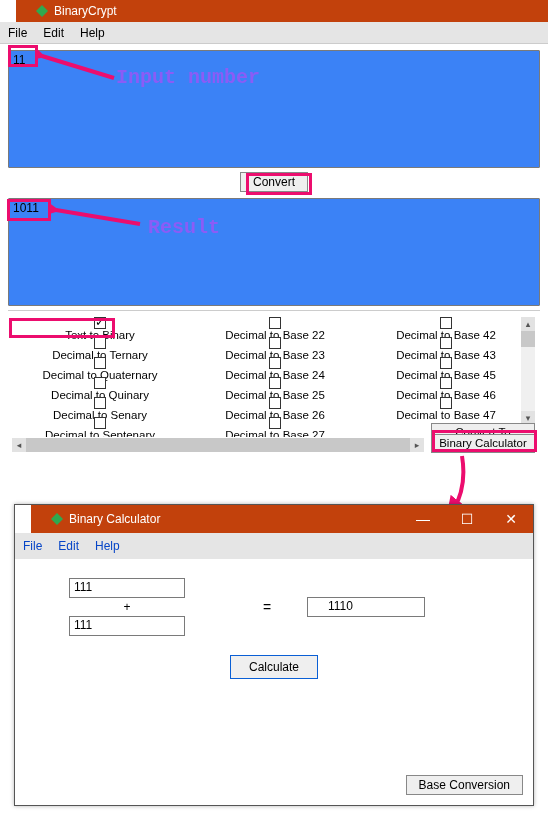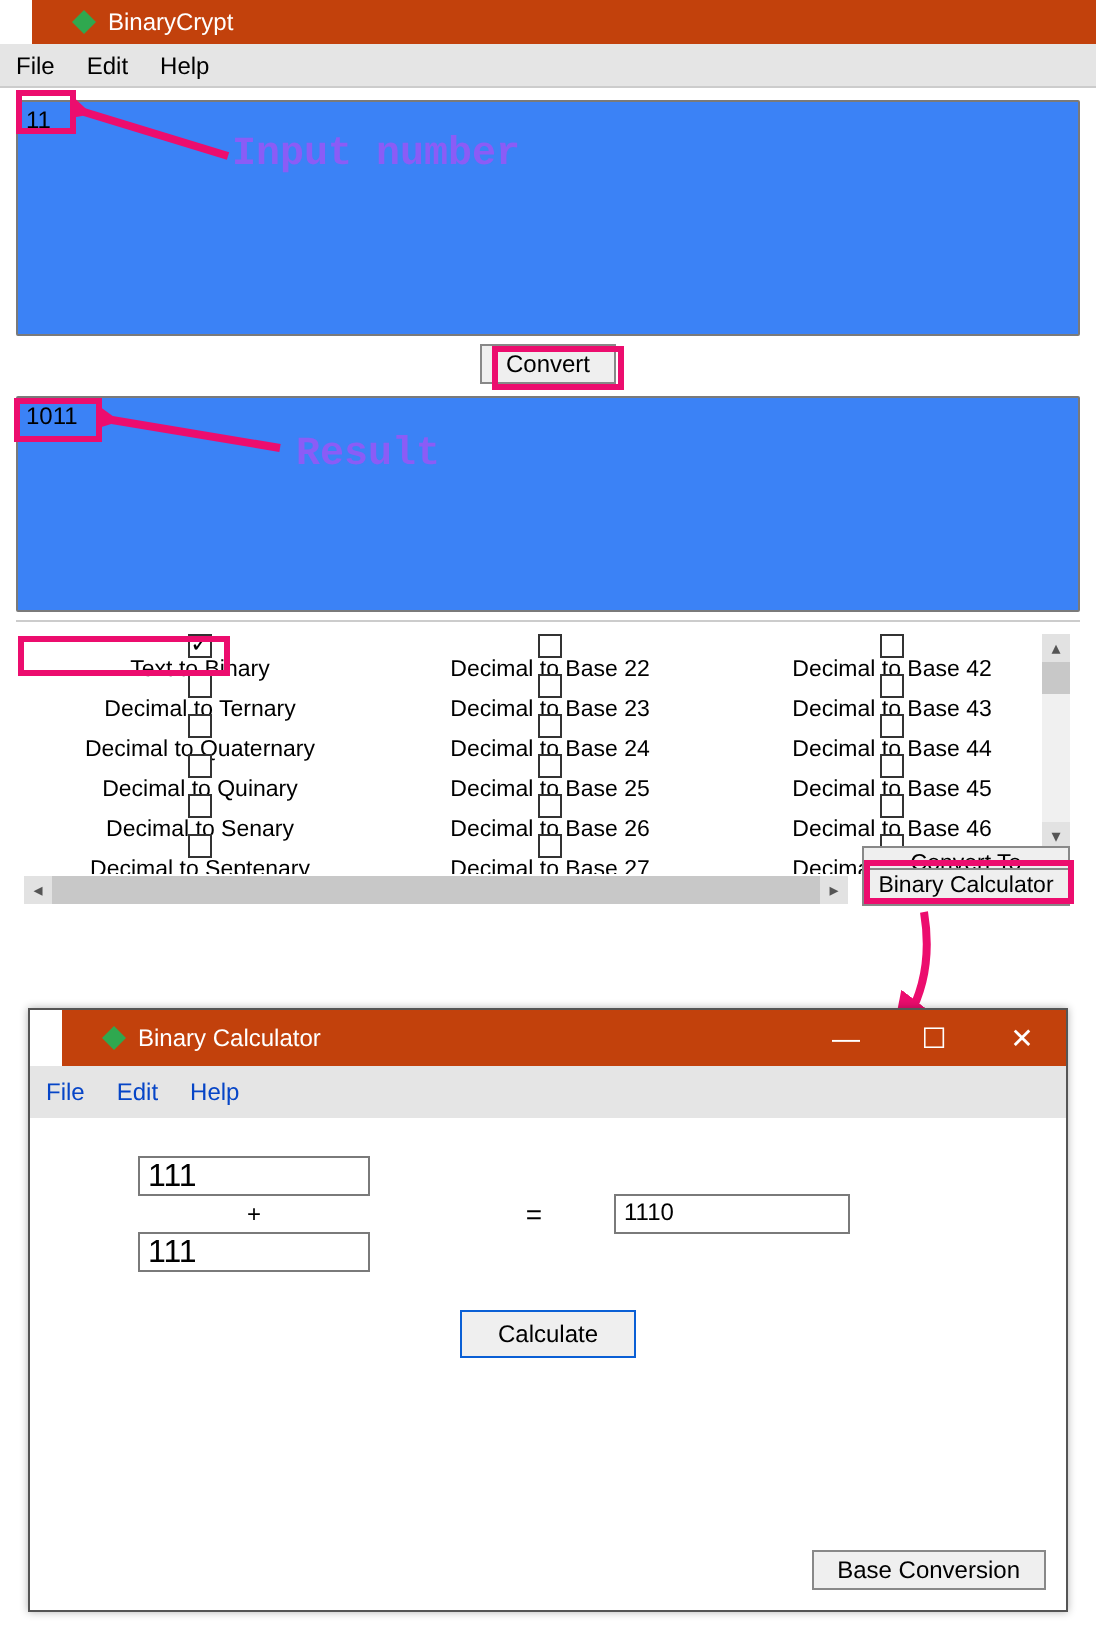--- a/index.html
+++ b/index.html
@@ -197,29 +197,29 @@
     height: 60px;
   }
   .calc-left { width: 200px; text-align:center; }
   .calc-left .fld {
     border: 1px solid #7a7a7a;
     width: 116px;
     height: 20px;
     margin: 0 auto;
     text-align: left;
     padding: 1px 4px;
-    font-size: 16px;
+    font-size: 12px;
   }
   .calc-left .op { margin: 2px 0; }
   .eq { width: 80px; text-align:center; font-size:14px; }
   .resfld {
     border: 1px solid #7a7a7a;
     width: 118px;
     height: 20px;
-    padding: 1px 4px;
+    padding: 1px 20px;
     font-size: 12px;
   }
   .calc-btn-row { text-align:center; margin: 18px 0 10px 0; }
   .ops-list { margin-top: 22px; }
   .ops-list .opt { height:22px; }
   .base-conv {
     position: absolute;
     right: 10px;
     bottom: 10px;
   }
@@ -307,24 +307,20 @@
             </div>
           </div>
         <div class="col col3" id="col3">
             <div class="opt">
               <span class="chk"></span>
               <span>Decimal to Base 42</span>
             </div>
             <div class="opt">
               <span class="chk"></span>
               <span>Decimal to Base 43</span>
-            </div>
-            <div class="opt">
-              <span class="chk"></span>
-              <span>Decimal to Base 44</span>
             </div>
             <div class="opt">
               <span class="chk"></span>
               <span>Decimal to Base 45</span>
             </div>
             <div class="opt">
               <span class="chk"></span>
               <span>Decimal to Base 46</span>
             </div>
             <div class="opt">

